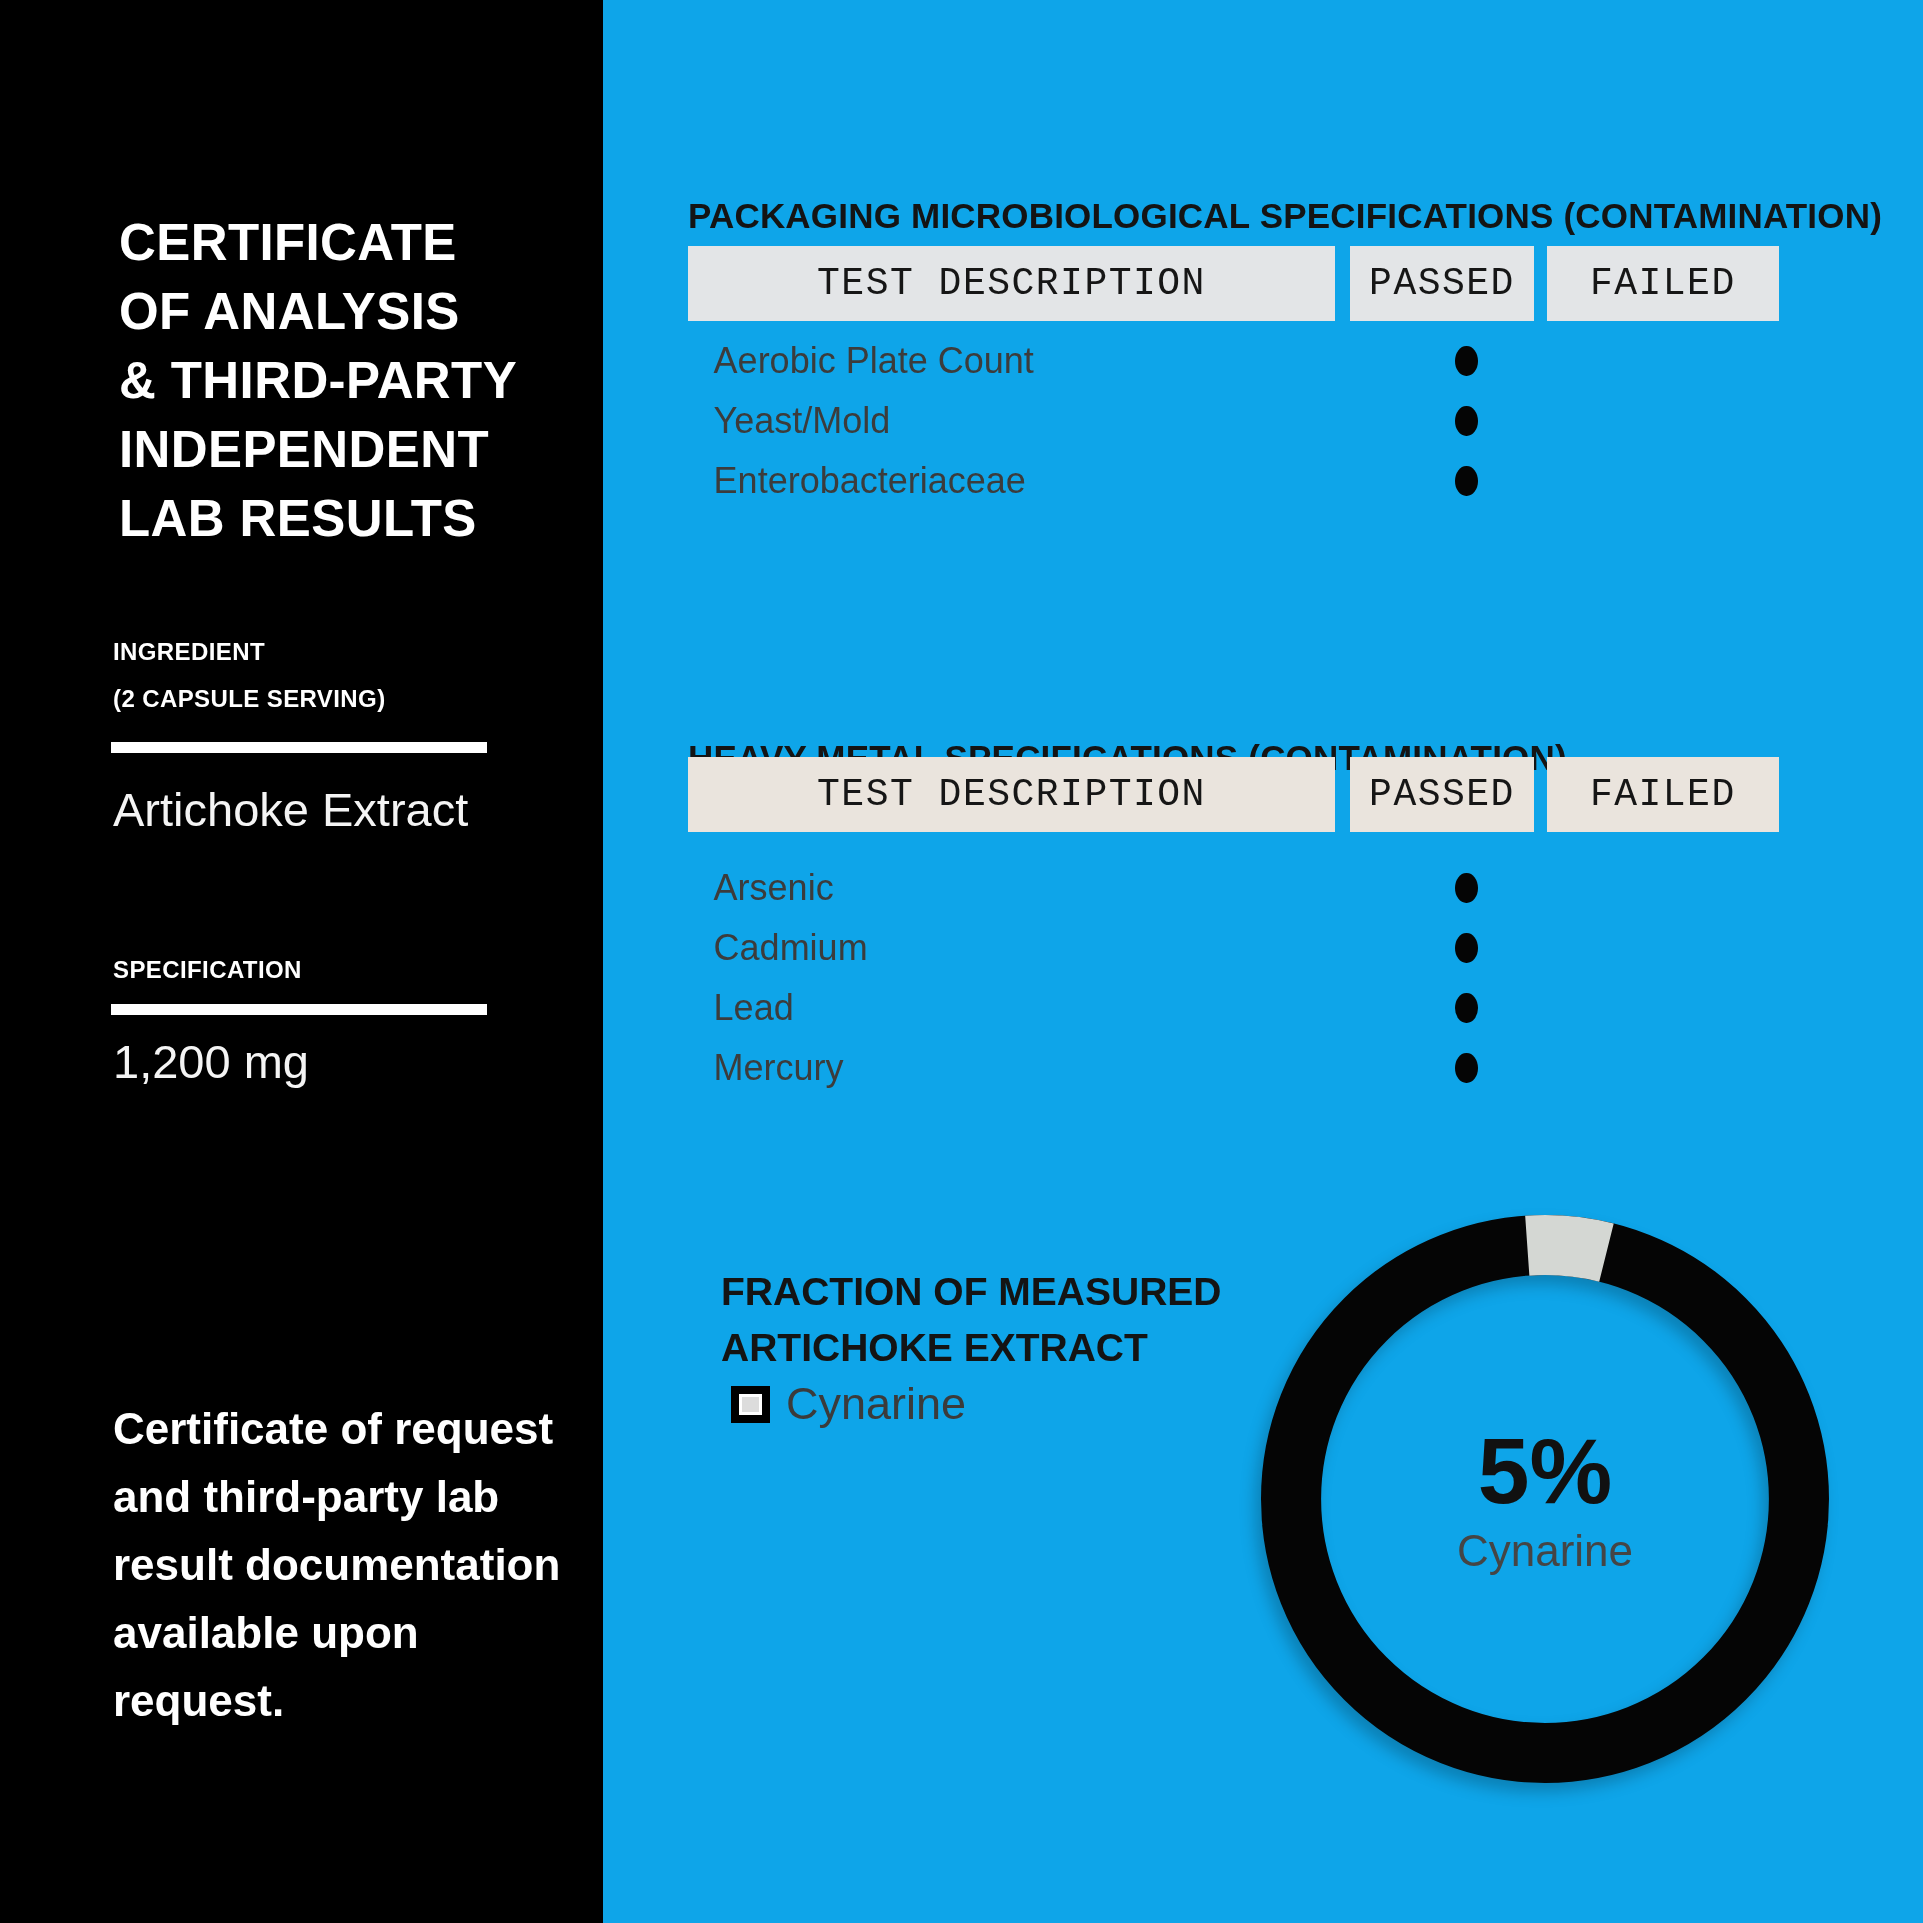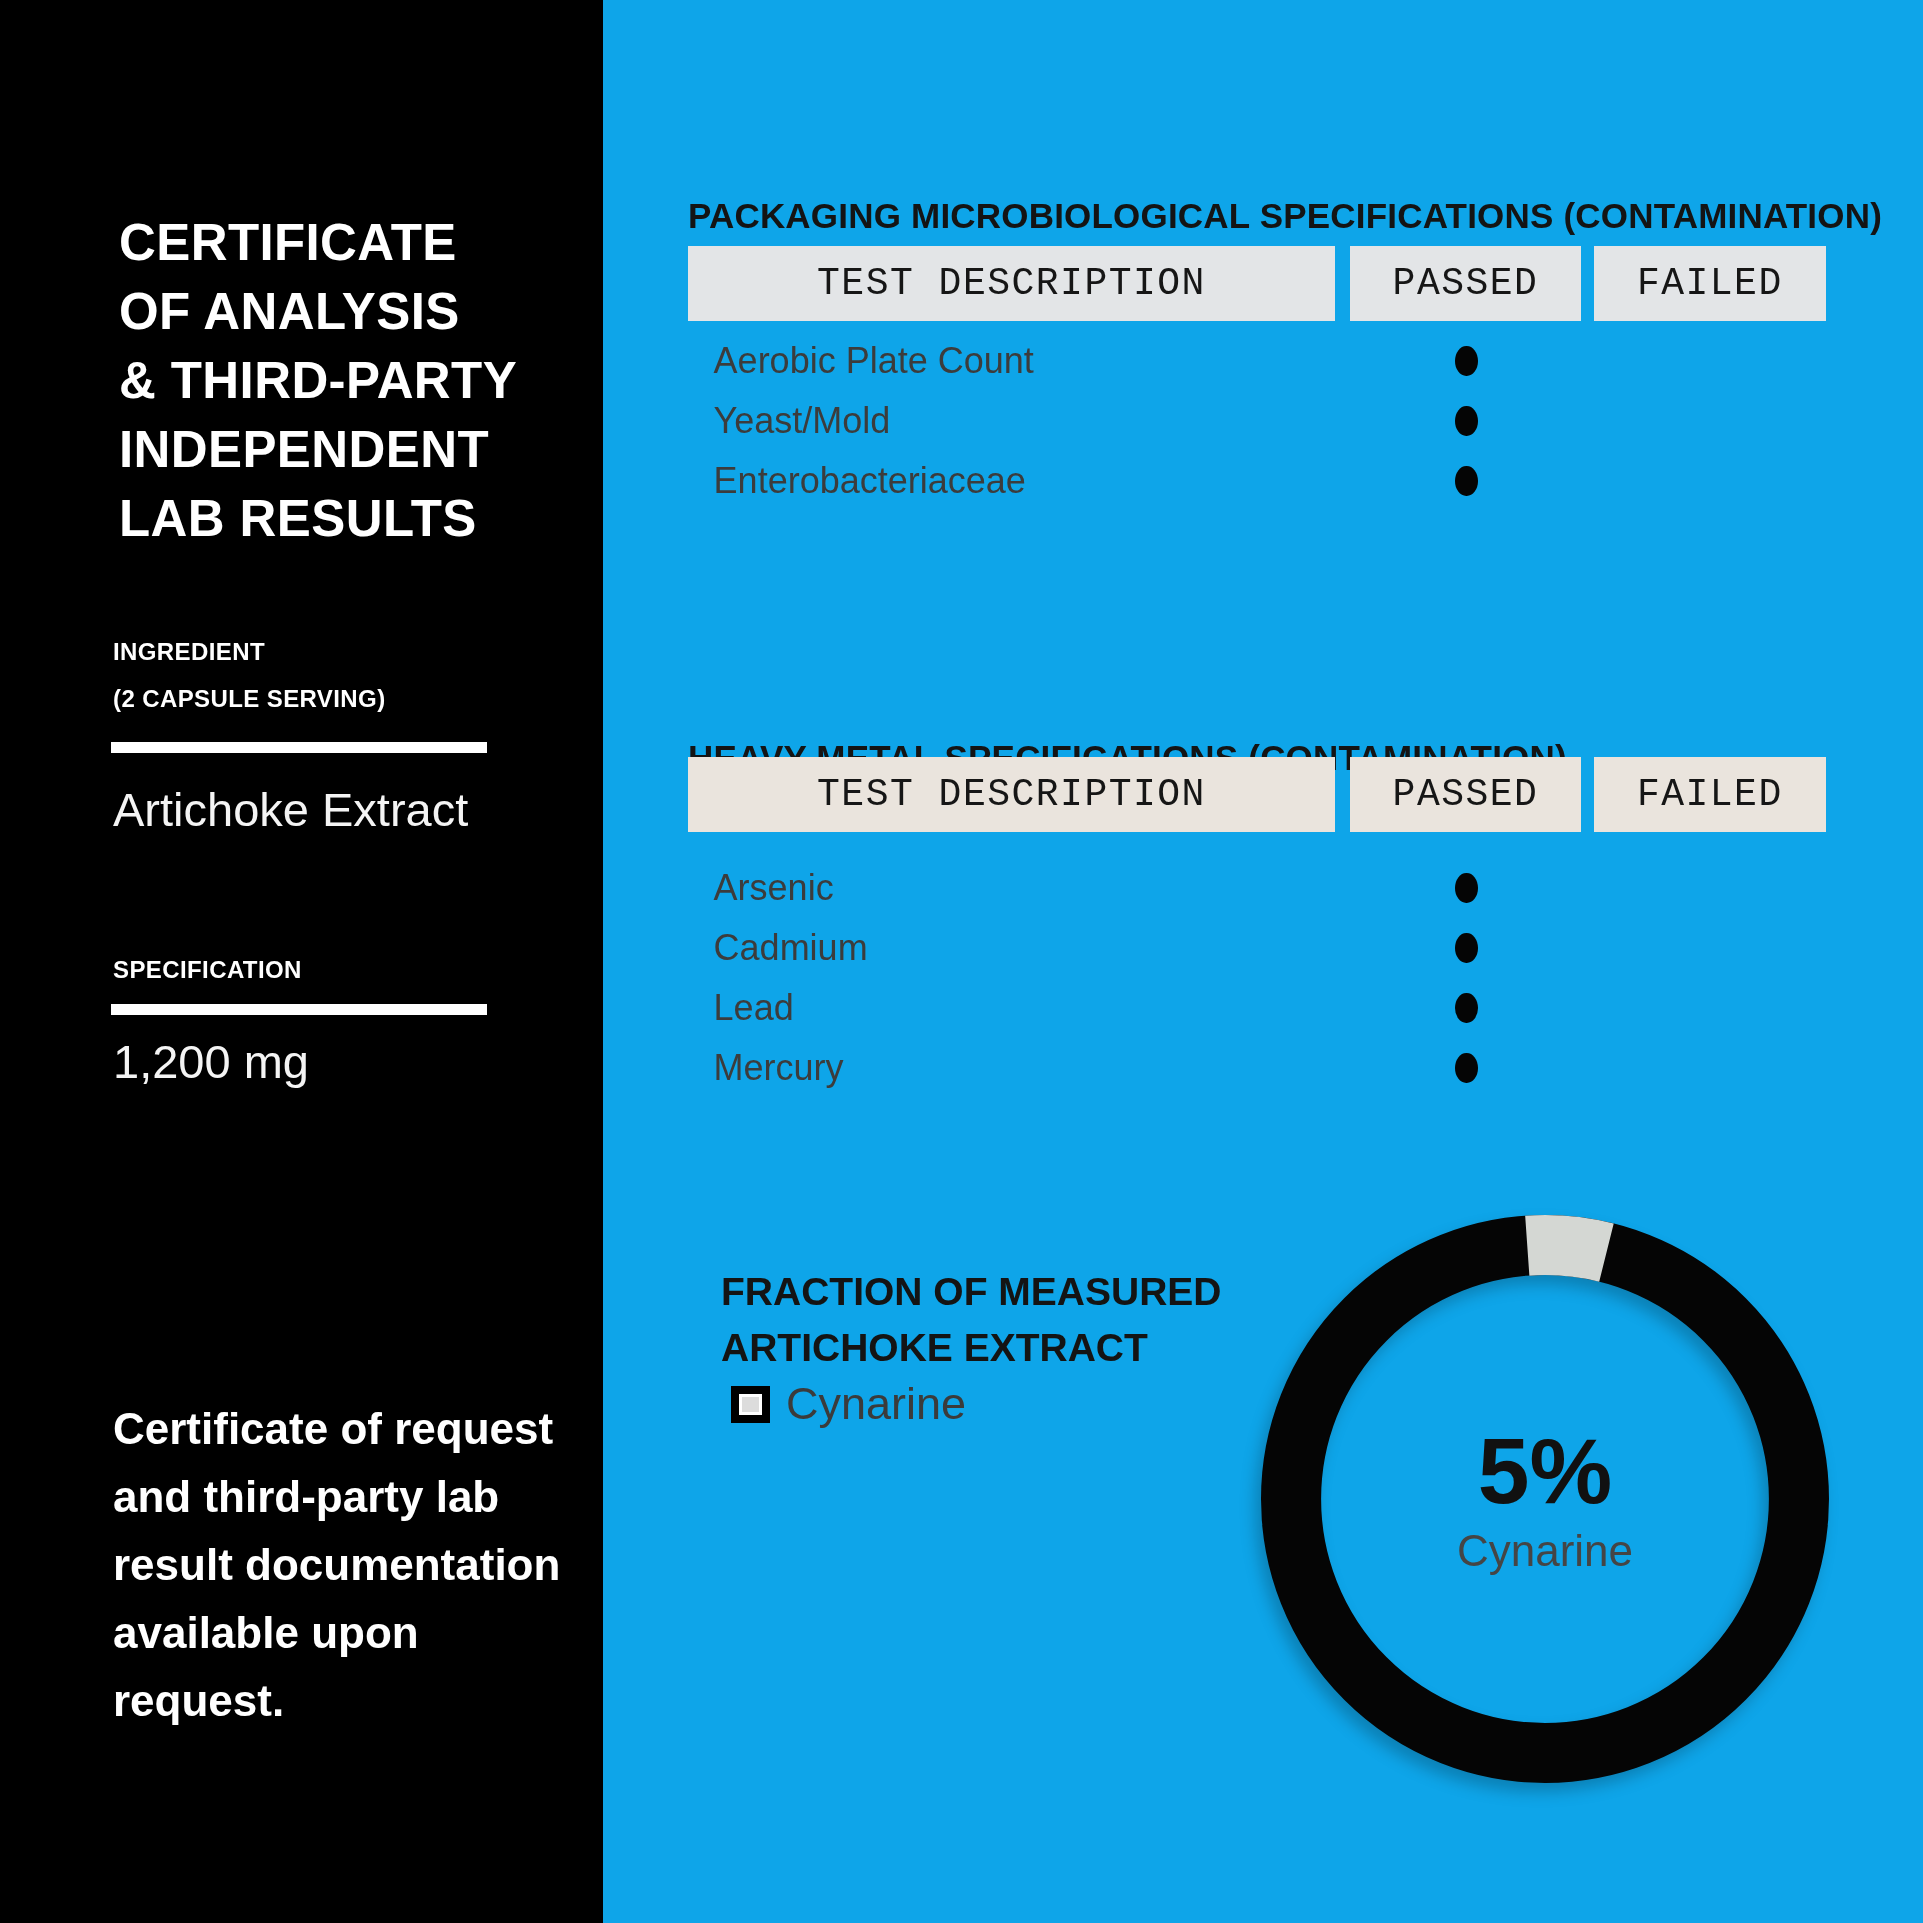--- a/index.html
+++ b/index.html
@@ -15,21 +15,21 @@
   .sb-footnote{position:absolute;left:113px;top:1395px;font-size:44px;font-weight:700;line-height:68px;}
 
   
   .content{position:absolute;left:688px;top:0;width:1149px;height:1924px;}
   .tbl-title{position:absolute;left:0;font-size:35px;font-weight:700;color:#141414;letter-spacing:0.2px;white-space:nowrap;}
   .hdr-row{position:absolute;left:0;width:1138px;height:75px;display:flex;}
   .hdr-cell{height:75px;display:flex;align-items:center;justify-content:center;
             font-family:"Liberation Mono","DejaVu Sans Mono",monospace;font-weight:400;
             font-size:38px;letter-spacing:1.5px;color:#161616;}
   .hdr-desc{width:647px;}
-  .hdr-pass{width:231px;margin-left:15px;}
+  .hdr-pass{width:184px;margin-left:15px;}
   .hdr-fail{width:232px;margin-left:12.8px;}
   .rows{position:absolute;left:0;width:1138px;}
   .row{position:relative;height:60px;}
   .row-label{position:absolute;left:25.6px;top:0;height:60px;line-height:60px;
              font-size:36px;font-weight:300;color:#3c3c3c;white-space:nowrap;}
   .dot{position:absolute;top:15px;width:22.5px;height:30px;border-radius:50%;background:#050505;}
   .dot.passed{left:767px;}
 
   
   .frac-heading{position:absolute;left:33px;top:1232px;font-size:39px;font-weight:700;color:#141414;line-height:56px;}

